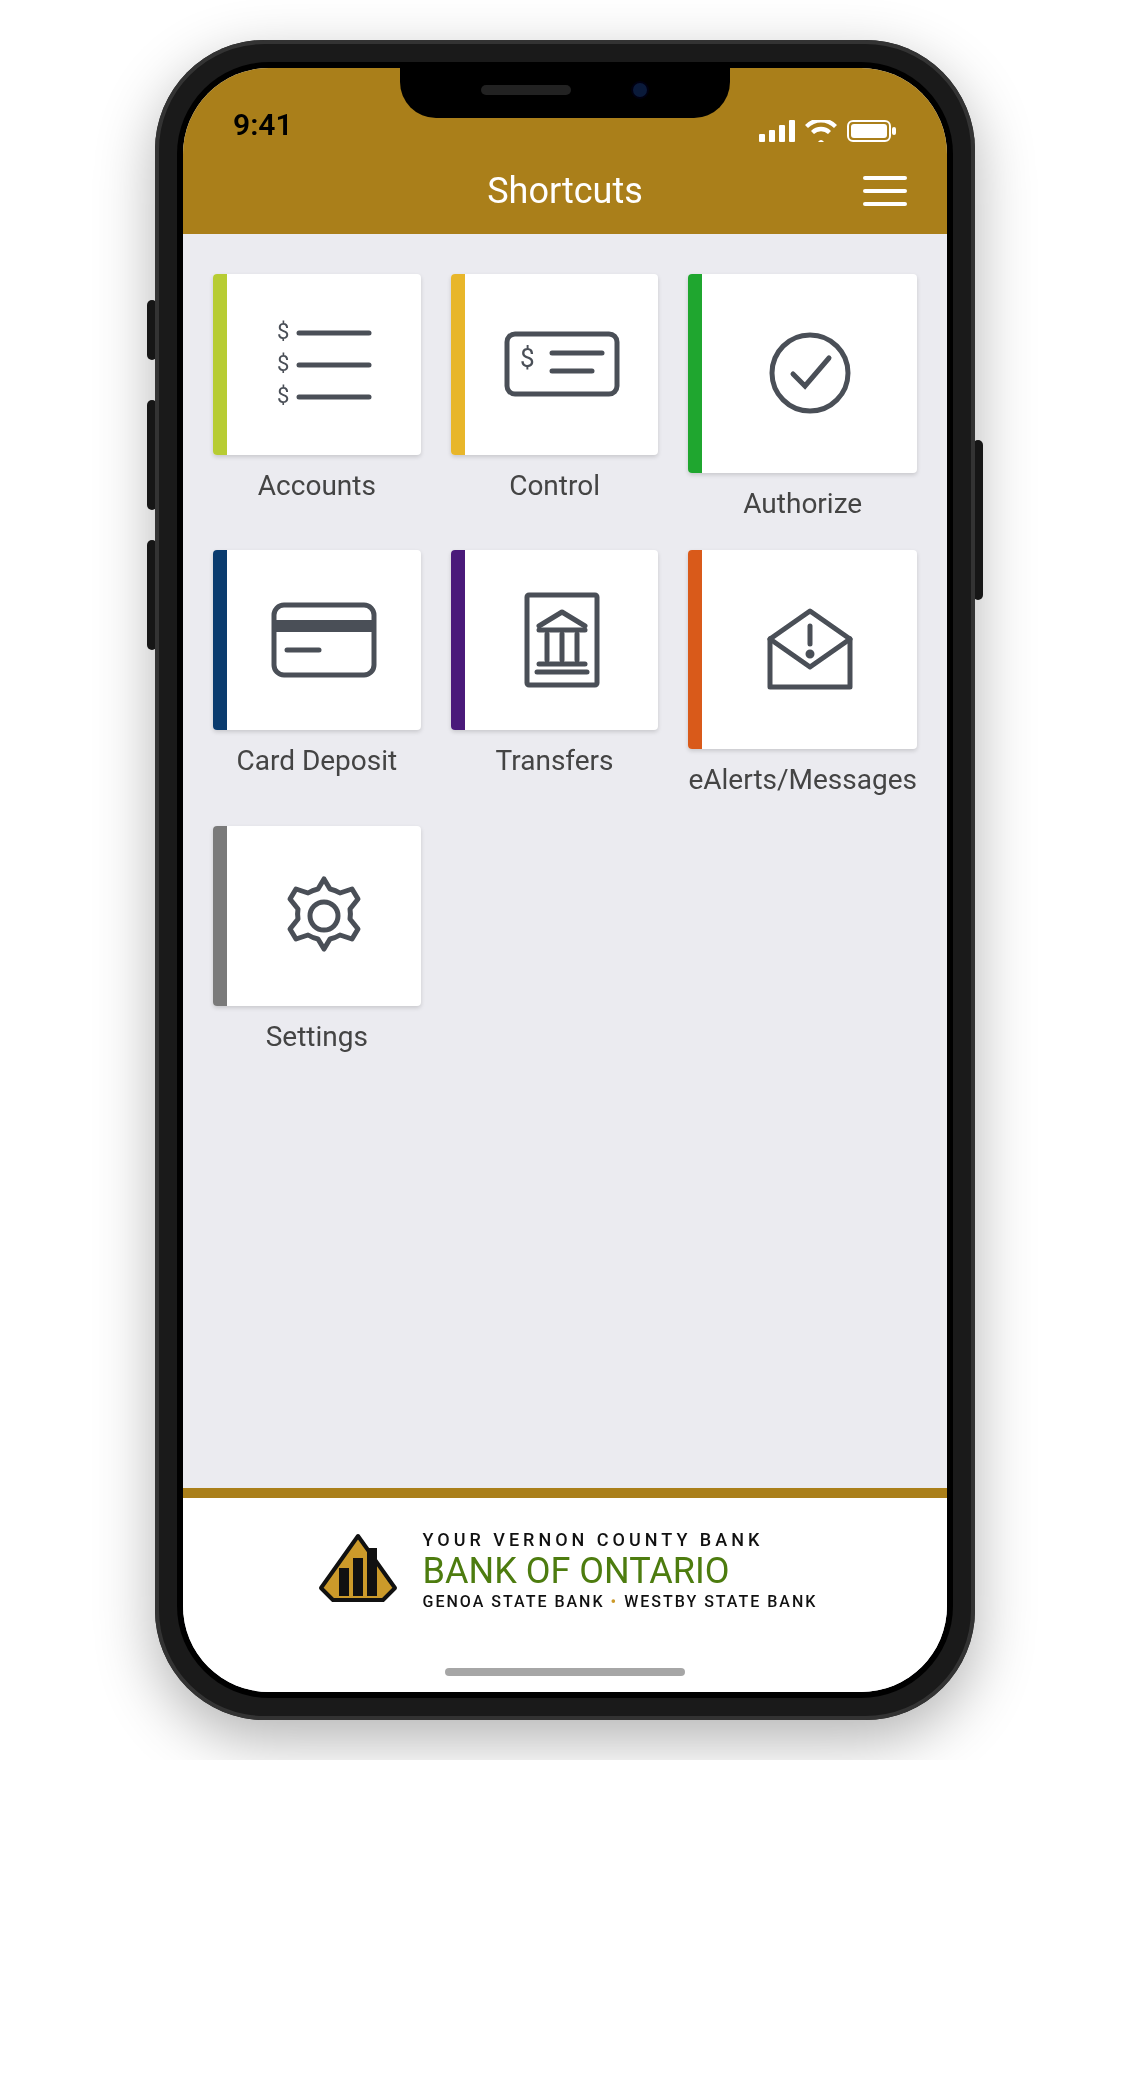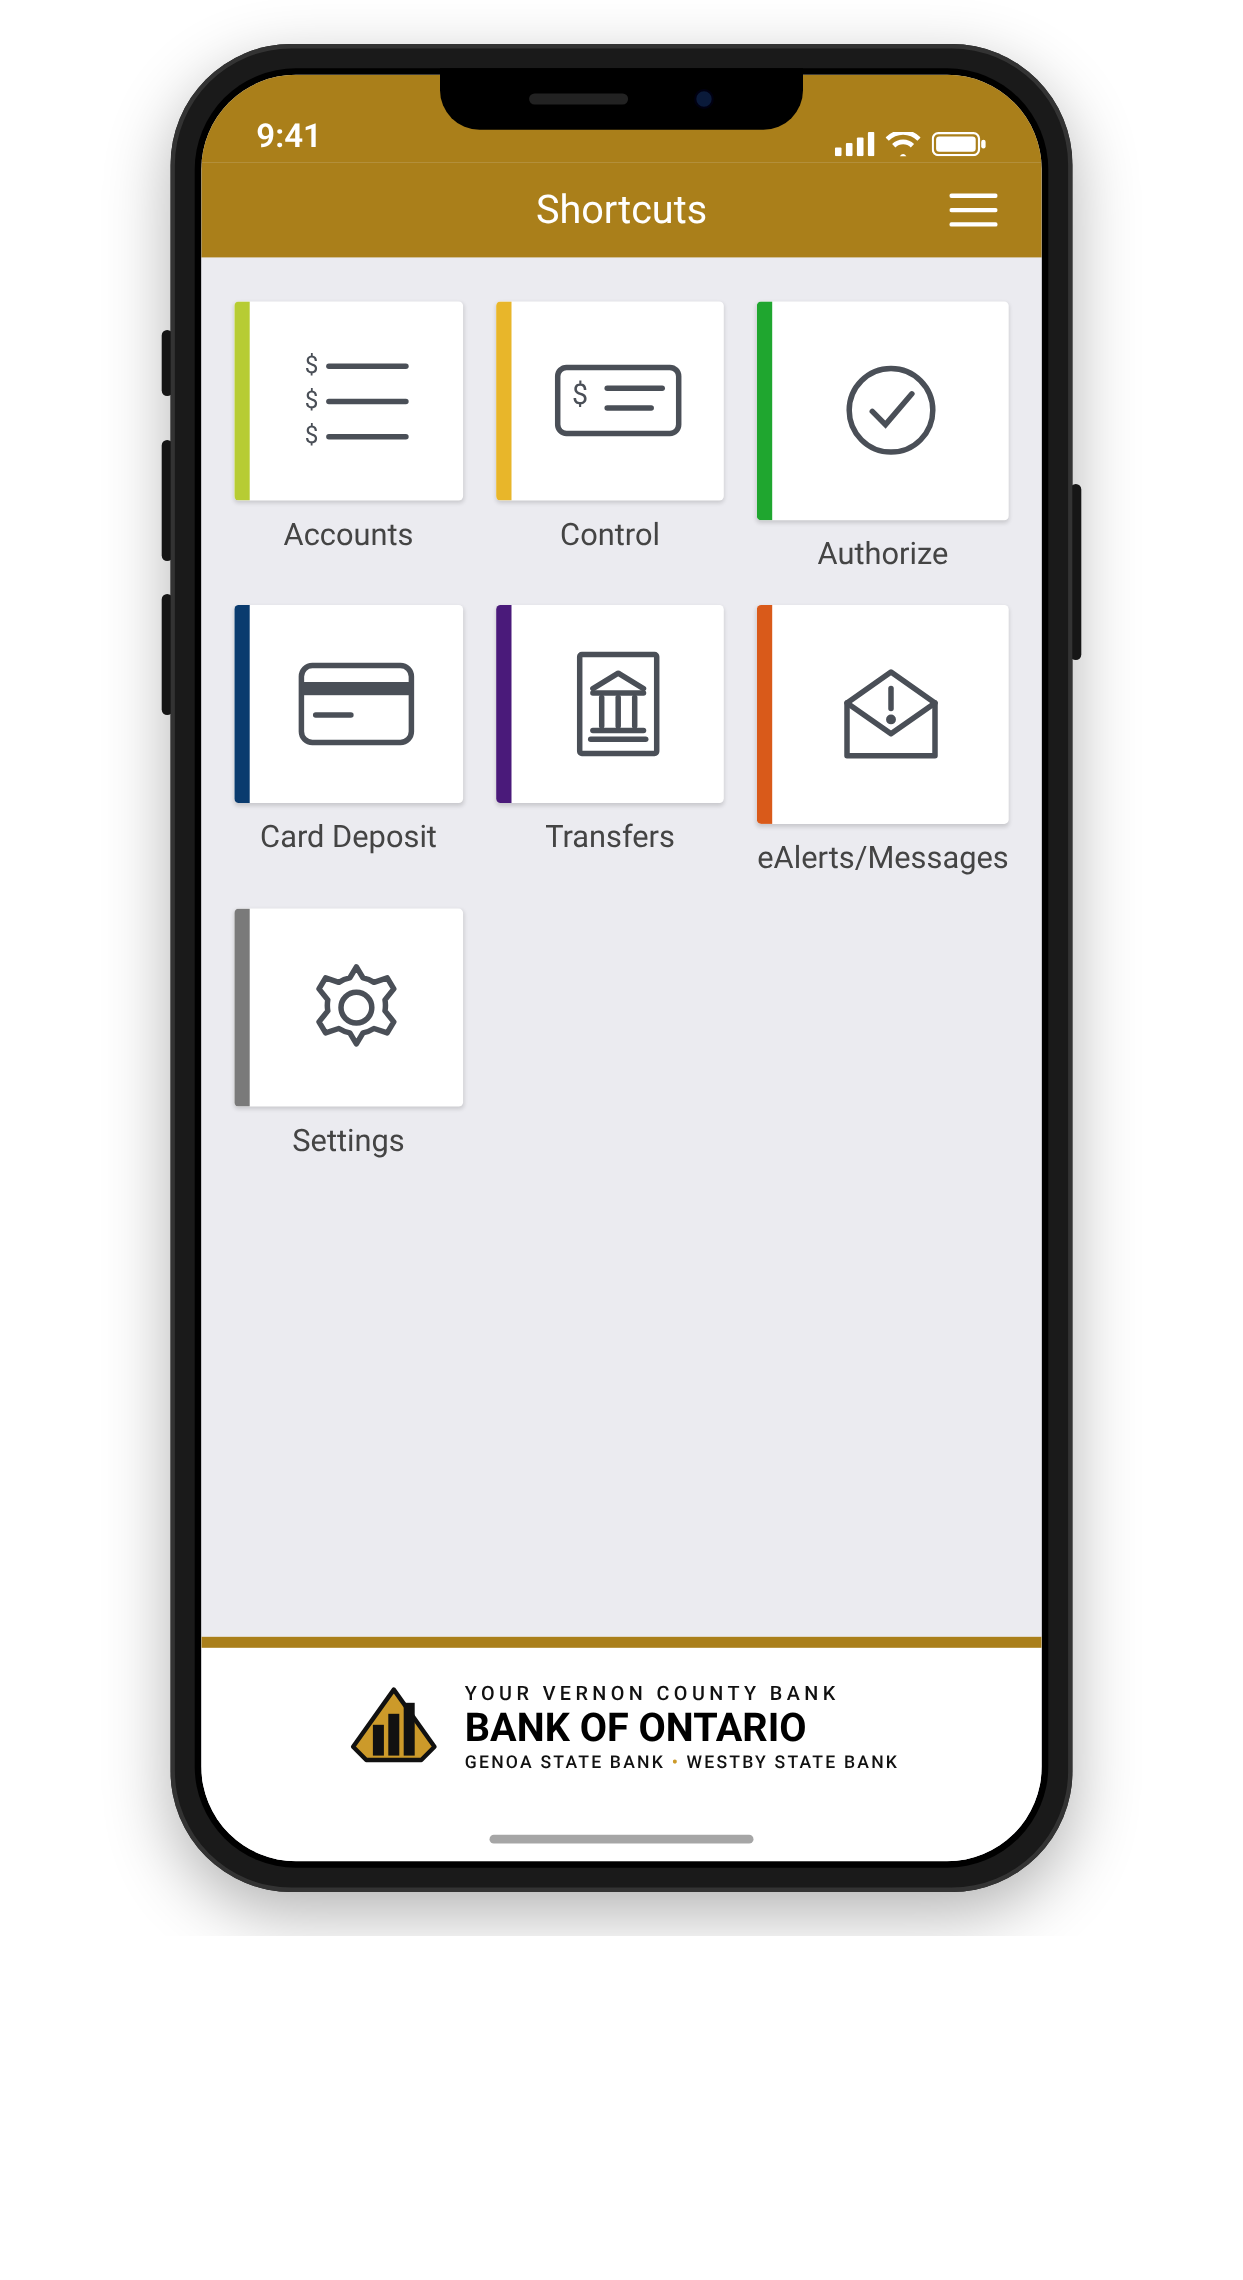--- a/index.html
+++ b/index.html
@@ -64,21 +64,21 @@
   .btn-left3 { left:-8px; top:500px; width:10px; height:110px; }
   .btn-right { right:-8px; top:400px; width:10px; height:160px; }
 
   .status-bar {
     height: 80px;
     background: #aa7f1a;
     display: flex;
     align-items: flex-end;
     justify-content: space-between;
     padding: 0 50px 6px 50px;
-    color: #ffffff;
+    color: #000000;
     font-size: 30px;
     font-weight: 600;
   }
   .status-right { display:flex; align-items:center; gap:10px; }
   .signal svg, .wifi svg, .battery svg { display:block; }
 
   .nav-bar {
     height: 86px;
     background: #aa7f1a;
     display: flex;
@@ -119,21 +119,21 @@
     border-top: 10px solid #aa7f1a;
     background: #fff;
     padding: 30px 40px 80px 40px;
     display:flex;
     align-items:center;
     justify-content:center;
     gap: 20px;
   }
   .footer-text { display:flex; flex-direction:column; }
   .footer-line1 { font-size:18px; letter-spacing:4px; color:#111; font-weight:500; }
-  .footer-line2 { font-size:36px; font-weight:700; color:#000000; letter-spacing:0px; }
+  .footer-line2 { font-size:36px; font-weight:400; color:#4d7c0f; letter-spacing:0px; }
   .footer-line3 { font-size:16px; letter-spacing:2px; color:#111; font-weight:500; }
   .footer-dot { color:#cc9a2a; }
 
   .home-indicator {
     position:absolute;
     bottom:16px;
     left:50%;
     transform:translateX(-50%);
     width:240px;
     height:8px;

